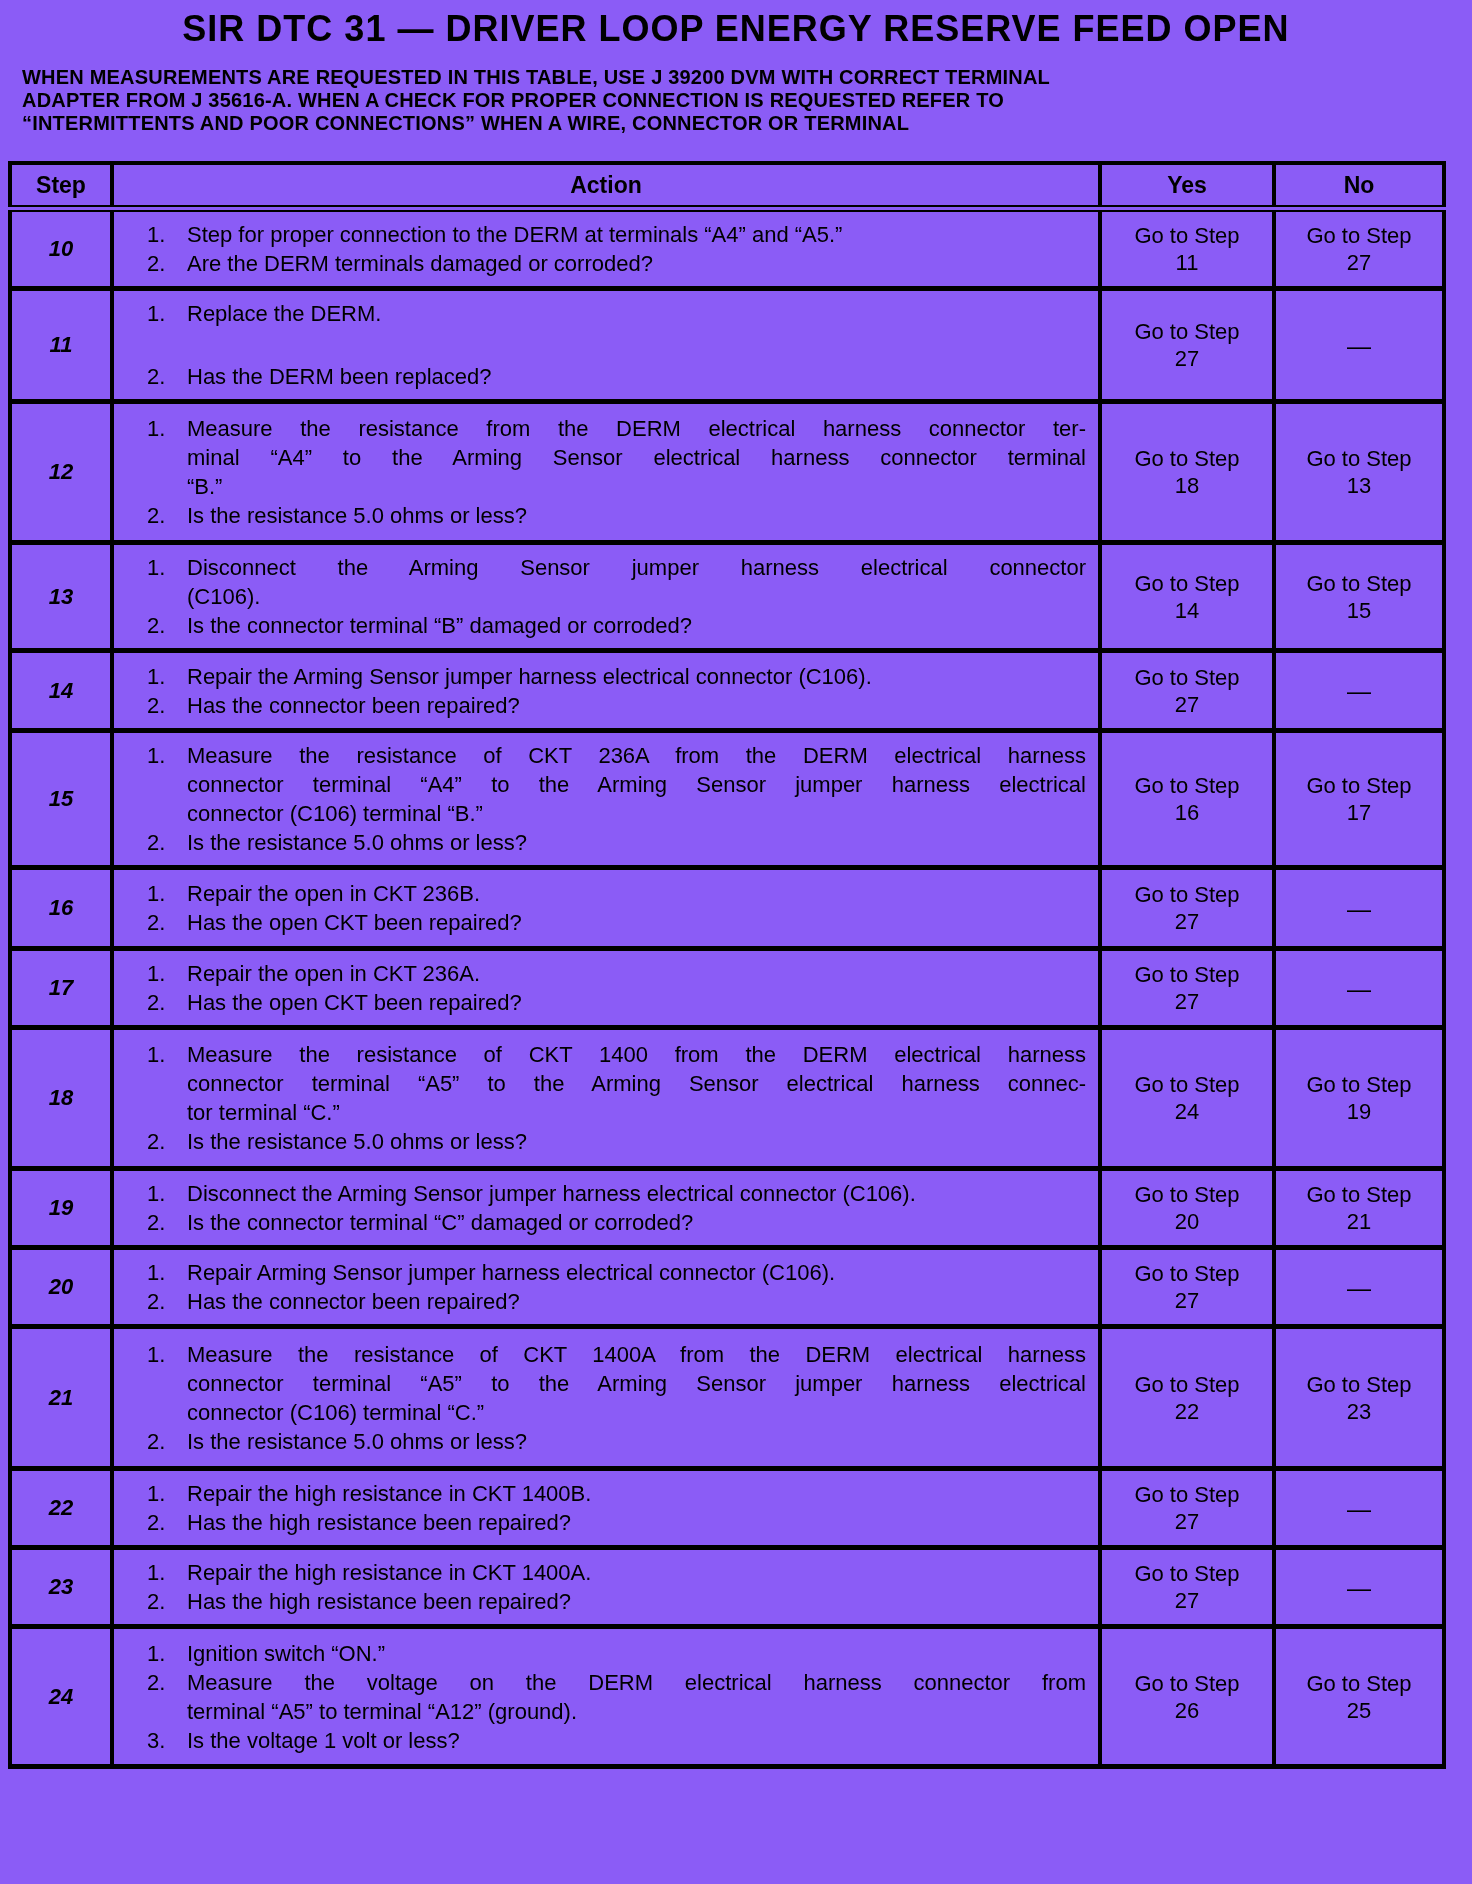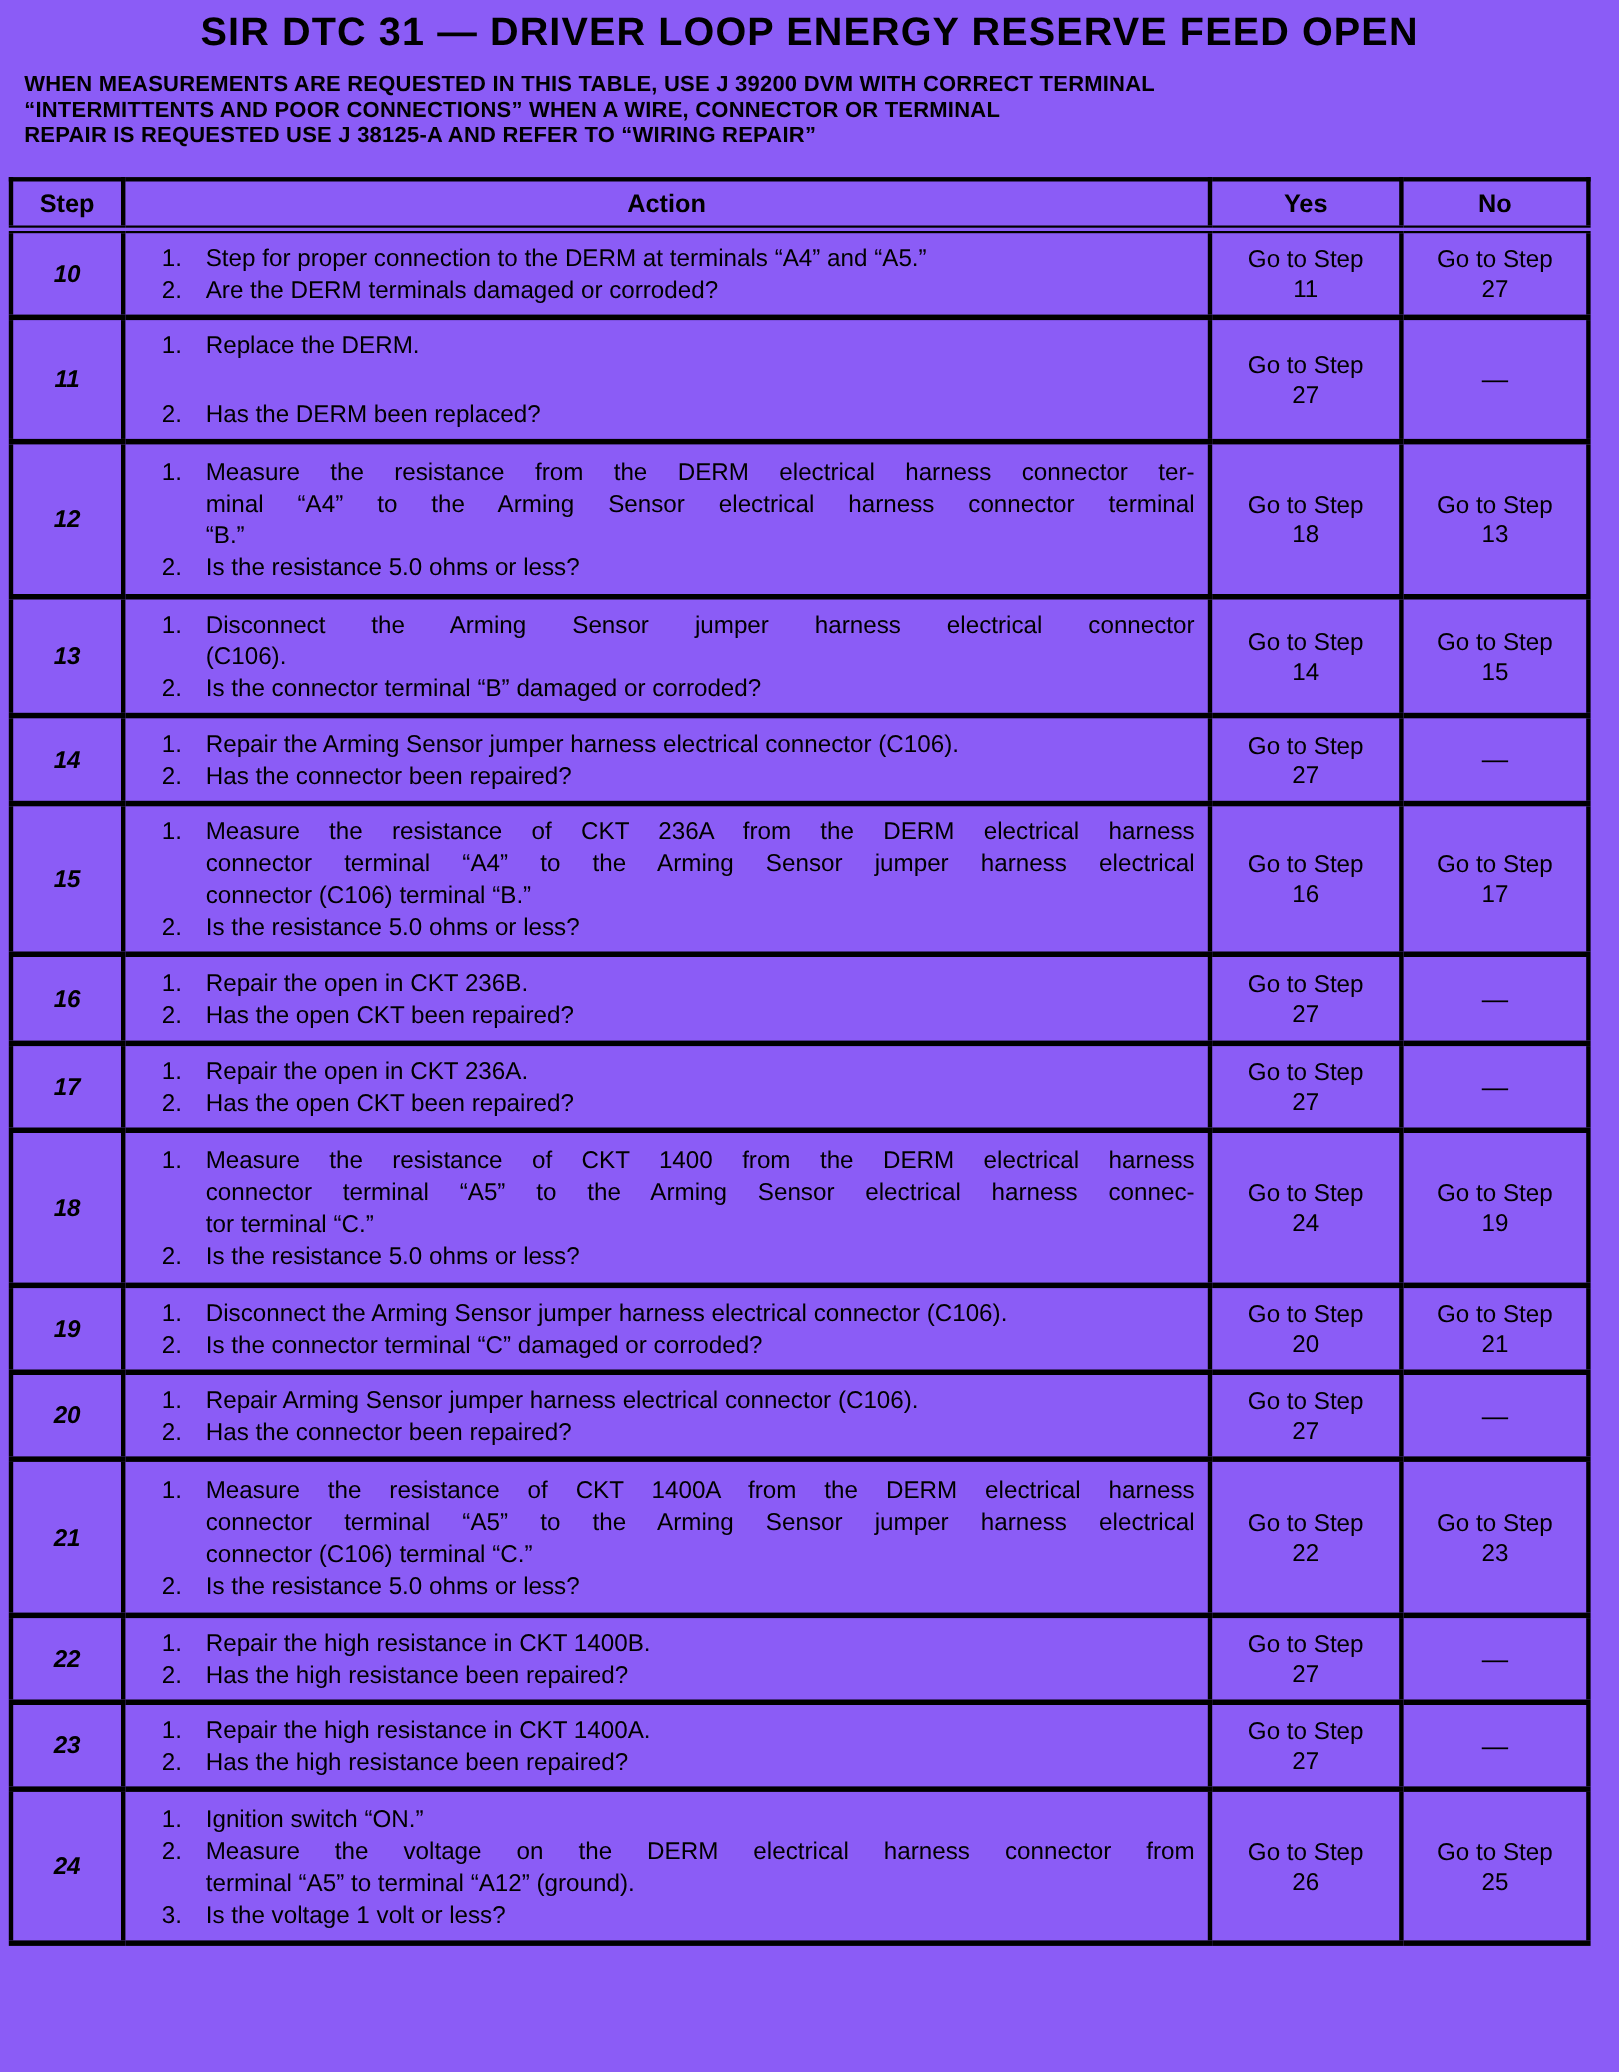--- a/index.html
+++ b/index.html
@@ -98,22 +98,22 @@
 </style>
 </head>
 <body>
 
 <div class="page">
 
   <div class="title">SIR DTC 31 — DRIVER LOOP ENERGY RESERVE FEED OPEN</div>
 
   <div class="intro">
     <div class="iline">WHEN MEASUREMENTS ARE REQUESTED IN THIS TABLE, USE J 39200 DVM WITH CORRECT TERMINAL</div>
+    <div class="iline">ADAPTER FROM J 35616-A. WHEN A CHECK FOR PROPER CONNECTION IS REQUESTED REFER TO</div>
     <div class="iline">“INTERMITTENTS AND POOR CONNECTIONS” WHEN A WIRE, CONNECTOR OR TERMINAL</div>
-    <div class="iline">REPAIR IS REQUESTED USE J 38125-A AND REFER TO “WIRING REPAIR”</div>
   </div>
 
   <table class="diag">
     <colgroup>
       <col class="c-step">
         <col class="c-action">
         <col class="c-yes">
         <col class="c-no">
     </colgroup>
     <thead>

